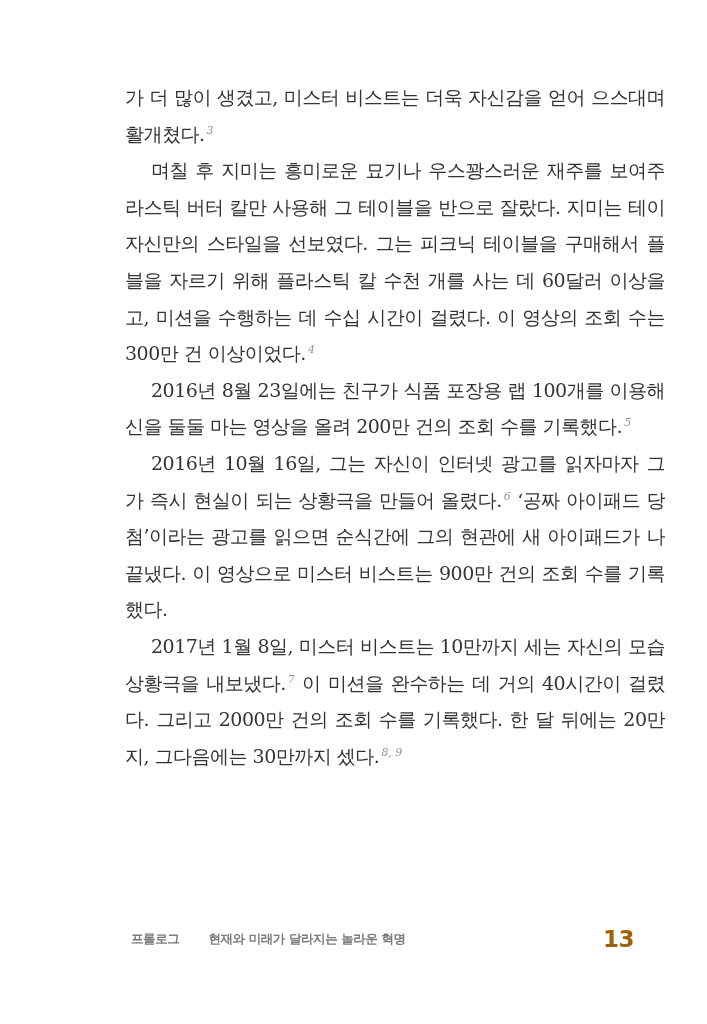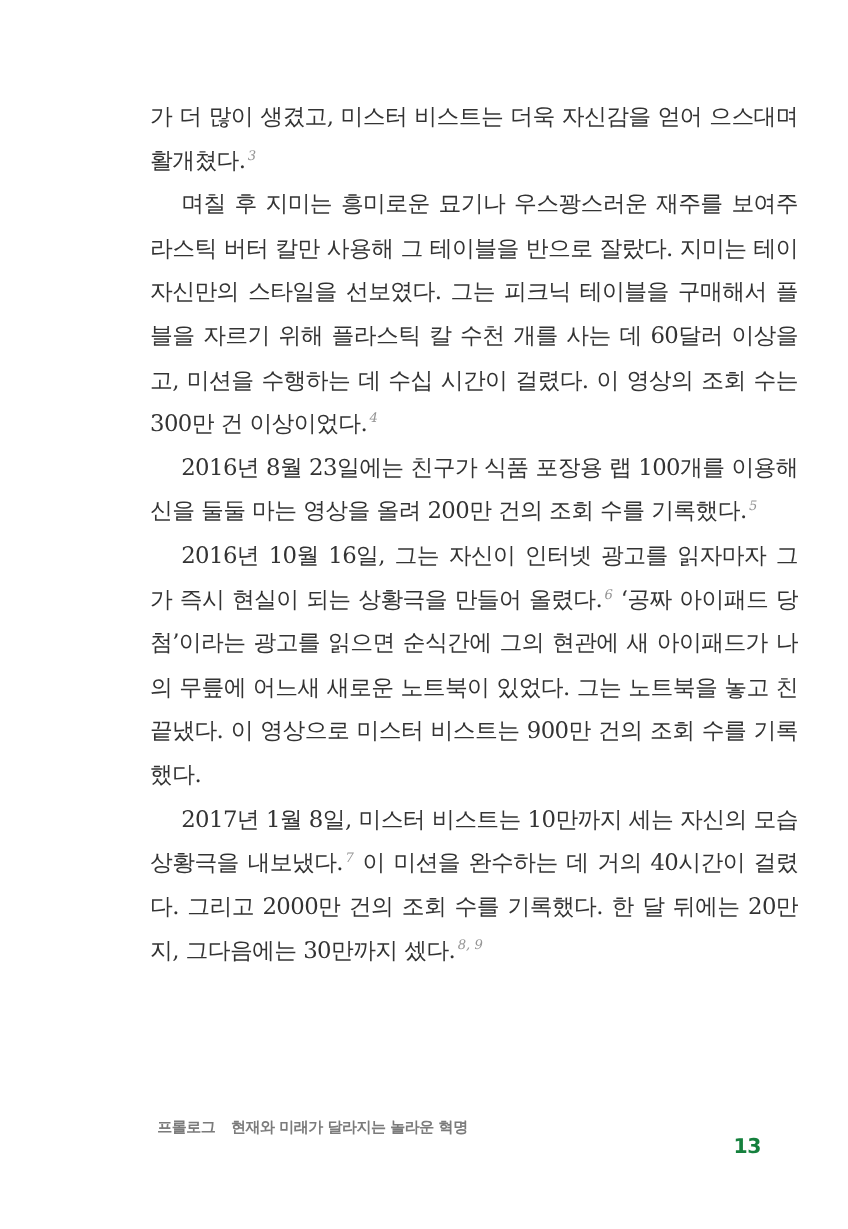--- a/index.html
+++ b/index.html
@@ -52,49 +52,47 @@
     color: #7b7b7b;
   }
   .footer-left {
     position: absolute;
     left: 131px; top: 5px;
     font-size: 12.5px;
     font-weight: 600;
     letter-spacing: -0.4px;
     white-space: nowrap;
   }
-  .footer-section { margin-right: 13px; font-family: Liberation Mono, monospace; }
+  .footer-section { margin-right: 29px; font-family: Liberation Mono, monospace; }
   .footer-page-number {
     position: absolute;
     right: 73px; top: 0;
-    font-size: 17px;
+    font-size: 23px;
     font-weight: 700;
-    color: #15803d;
+    color: #a16207;
     letter-spacing: -0.5px;
-    margin-top: 20px;
   }
 </style>
 </head>
 <body>
 
 <main class="text-block">
     <div class="line"><span>가 더 많이 생겼고, 미스터 비스트는 더욱 자신감을 얻어 으스대며</span></div>
     <div class="line last"><span>활개쳤다.</span><span class="fn-sup">3</span></div>
     <div class="line indent"><span>며칠 후 지미는 흥미로운 묘기나 우스꽝스러운 재주를 보여주며</span></div>
     <div class="line"><span>라스틱 버터 칼만 사용해 그 테이블을 반으로 잘랐다. 지미는 테이</span></div>
     <div class="line"><span>자신만의 스타일을 선보였다. 그는 피크닉 테이블을 구매해서 플</span></div>
     <div class="line"><span>블을 자르기 위해 플라스틱 칼 수천 개를 사는 데 60달러 이상을 썼</span></div>
     <div class="line"><span>고, 미션을 수행하는 데 수십 시간이 걸렸다. 이 영상의 조회 수는</span></div>
     <div class="line last"><span>300만 건 이상이었다.</span><span class="fn-sup">4</span></div>
     <div class="line indent"><span>2016년 8월 23일에는 친구가 식품 포장용 랩 100개를 이용해 자</span></div>
     <div class="line last"><span>신을 둘둘 마는 영상을 올려 200만 건의 조회 수를 기록했다.</span><span class="fn-sup">5</span></div>
     <div class="line indent"><span>2016년 10월 16일, 그는 자신이 인터넷 광고를 읽자마자 그 광고</span></div>
     <div class="line"><span>가 즉시 현실이 되는 상황극을 만들어 올렸다.</span><span class="fn-sup">6</span><span> ‘공짜 아이패드 당</span></div>
     <div class="line"><span>첨’이라는 광고를 읽으면 순식간에 그의 현관에 새 아이패드가 나</span></div>
-    <div class="line"><span>의 무릎에 어느새 새로운 노트북이 있었다. 그는 노트북을 놓고 친</span></div>
     <div class="line"><span>끝냈다. 이 영상으로 미스터 비스트는 900만 건의 조회 수를 기록</span></div>
     <div class="line last"><span>했다.</span></div>
     <div class="line indent"><span>2017년 1월 8일, 미스터 비스트는 10만까지 세는 자신의 모습을</span></div>
     <div class="line"><span>상황극을 내보냈다.</span><span class="fn-sup">7</span><span> 이 미션을 완수하는 데 거의 40시간이 걸렸</span></div>
     <div class="line"><span>다. 그리고 2000만 건의 조회 수를 기록했다. 한 달 뒤에는 20만까</span></div>
     <div class="line last"><span>지, 그다음에는 30만까지 셌다.</span><span class="fn-sup">8, 9</span></div>
   </main>
 
 <div class="footer">
   <div class="footer-left">

